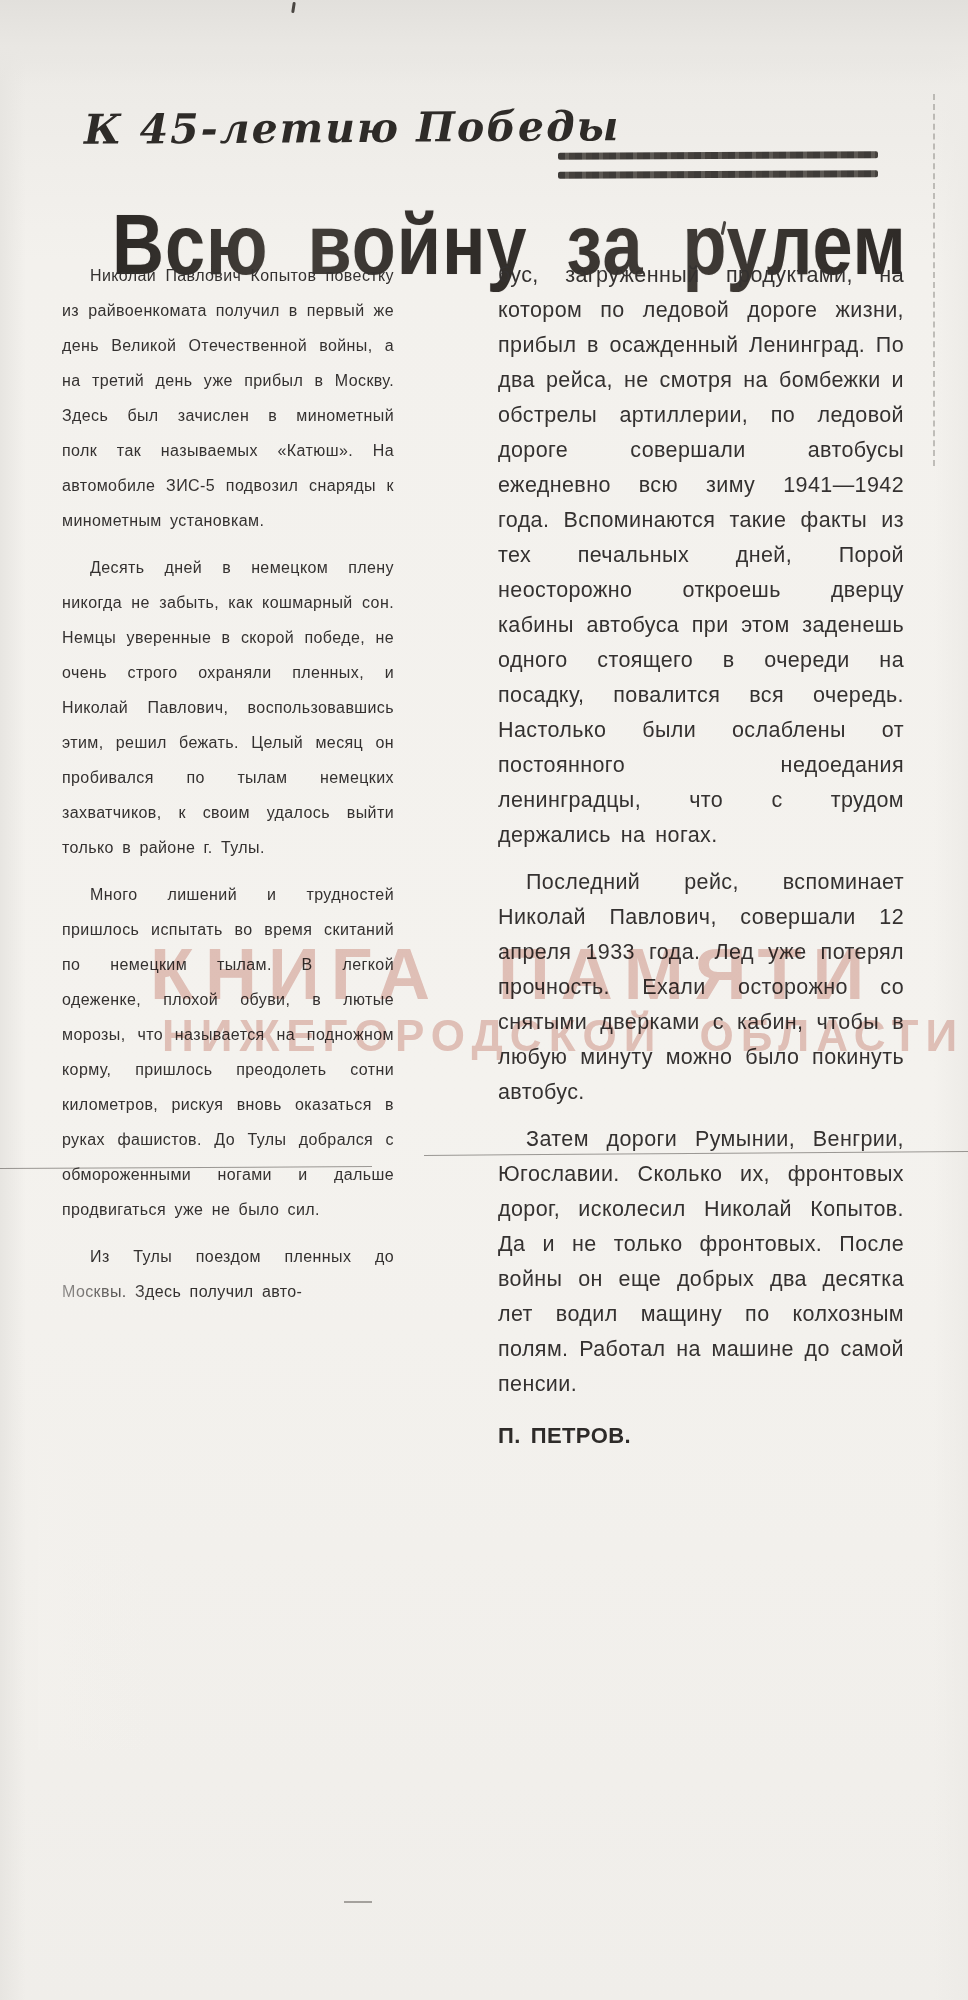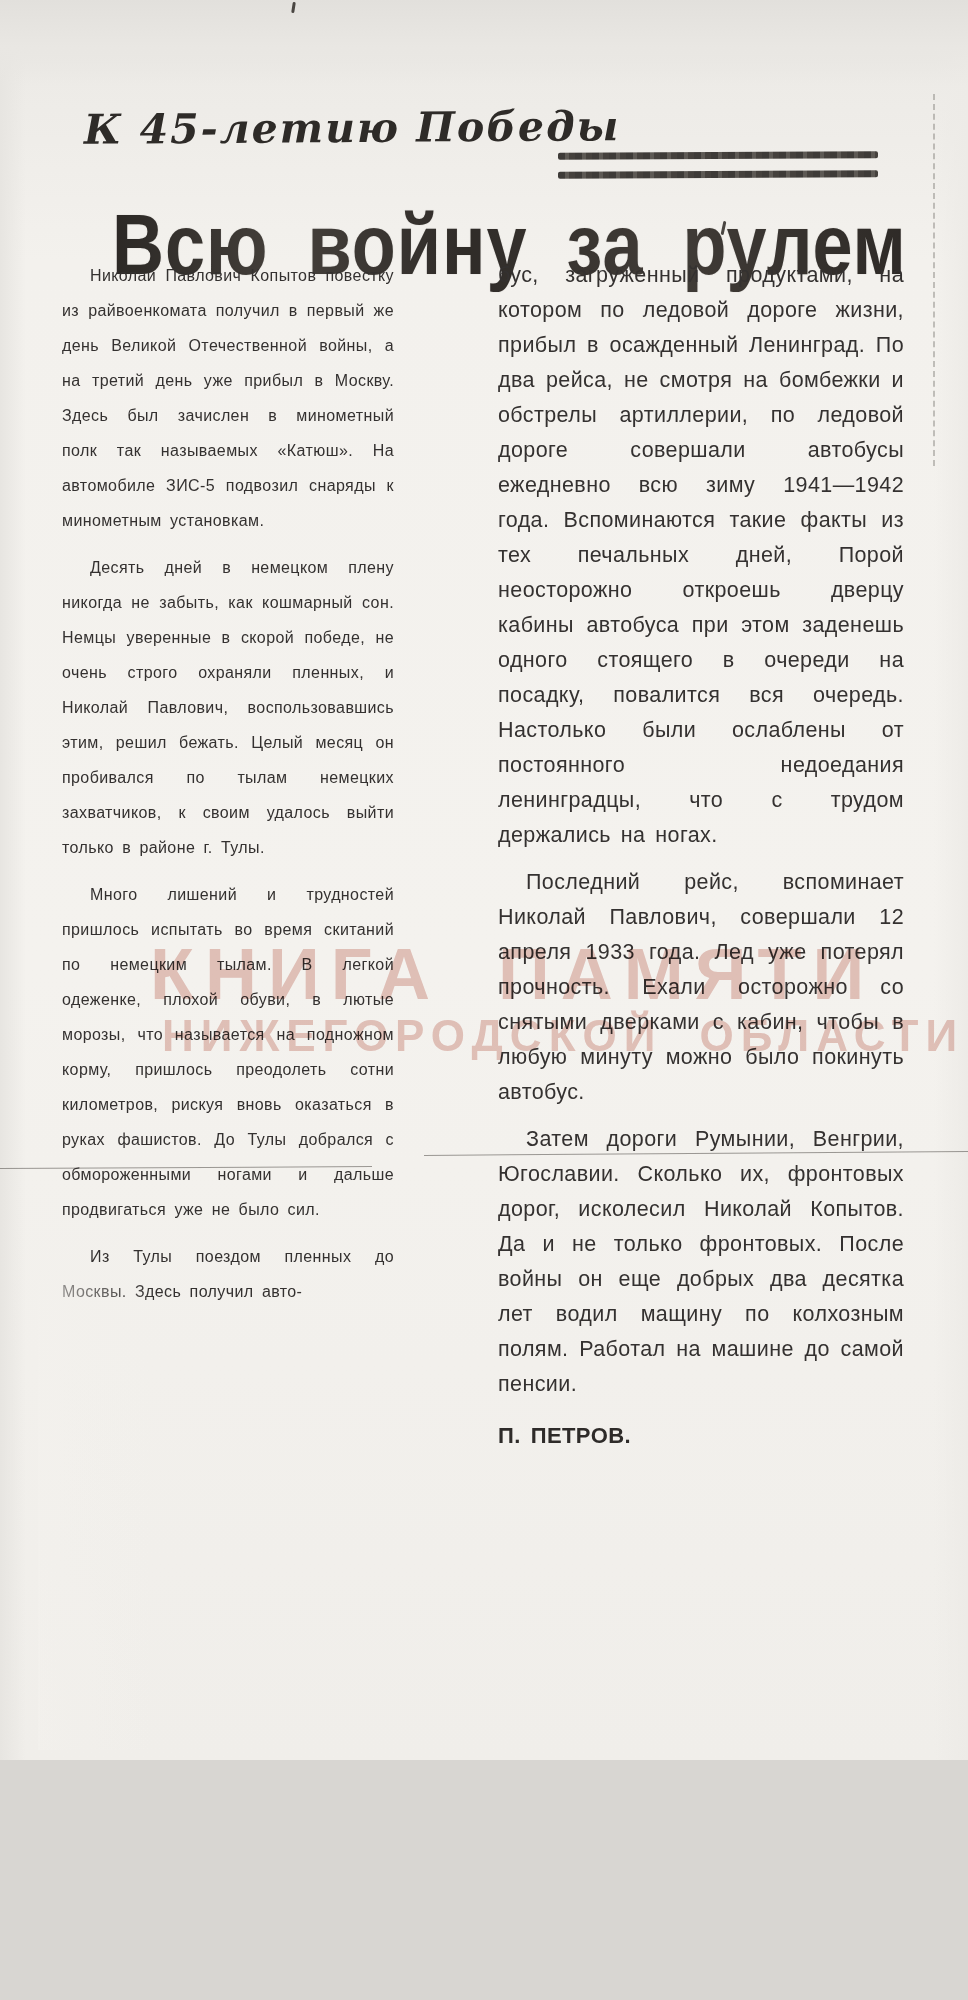--- a/index.html
+++ b/index.html
@@ -1,19 +1,19 @@
 <!DOCTYPE html>
 <html lang="ru"><head>
 <meta charset="utf-8">
 <style>
   html, body { margin: 0; padding: 0; background: #d8d6d2; }
   .page {
     position: relative;
     width: 968px;
-    height: 1760px;
+    height: 2000px;
     margin: 0 auto;
     overflow: hidden;
     font-family: "Liberation Sans", sans-serif;
     background:
       linear-gradient(90deg, #e7e5e1 0, rgba(231,229,225,0) 26px),
       linear-gradient(270deg, #edebe7 0, rgba(237,235,231,0) 34px),
       linear-gradient(180deg, #e4e2de 0, #edebe7 80px, #f3f1ed 260px, #f4f2ee 55%, #f0eeea 100%);
   }
   .scan-top {
     position: absolute; top: 0; left: 0; right: 0; height: 86px;

